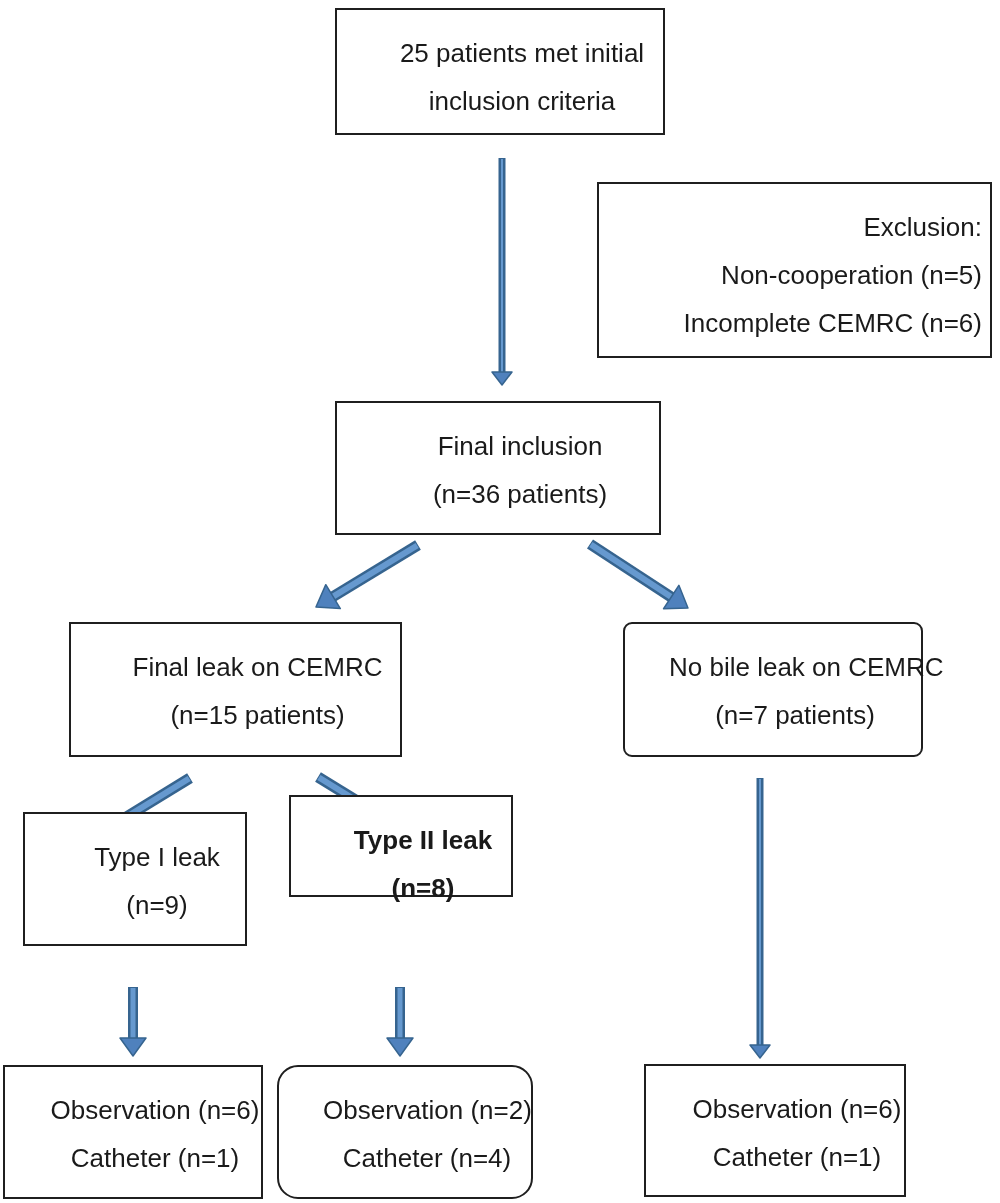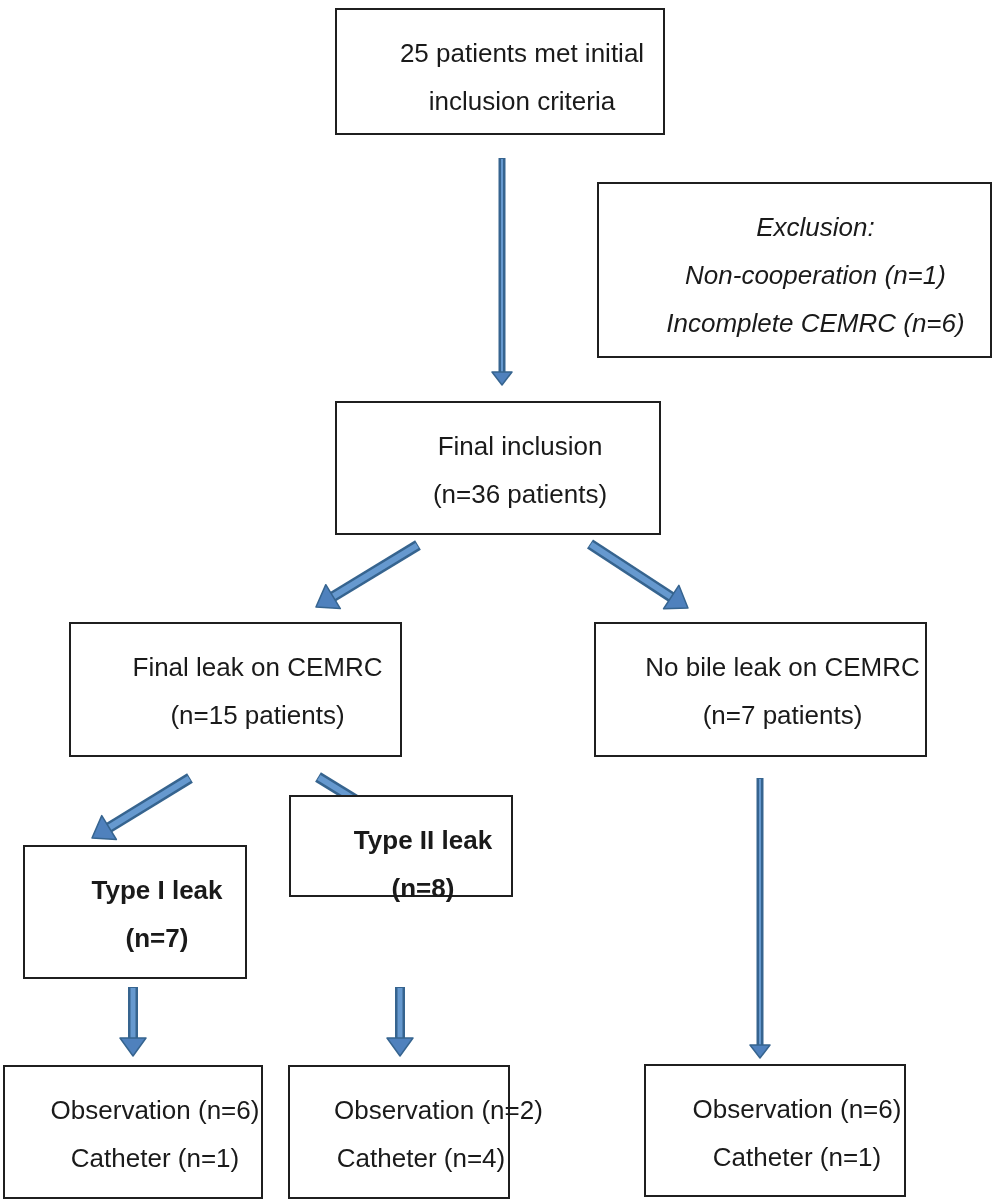--- a/index.html
+++ b/index.html
@@ -27,21 +27,21 @@
   .node {
     position: absolute;
     box-sizing: border-box;
     border: 2px solid #1f1f1f;
     background: #ffffff;
     font-size: 26px;
     line-height: 48px;
     padding-top: 19px;
   }
   .node.center-text { text-align: center; }
-  .node.left-text   { text-align: center; padding-left: 6px; padding-right: 8px; font-style: italic; }
+  .node.left-text   { text-align: right; padding-left: 6px; padding-right: 8px; }
   .node .line { white-space: nowrap; margin-left: 44px; }
 </style>
 </head>
 <body>
 
 <div class="canvas">
 
   <svg class="arrows" id="arrow-layer" viewBox="0 0 1000 1203" xmlns="http://www.w3.org/2000/svg">
       <g transform="translate(502 158) rotate(90.00)">
         <line x1="0" y1="0" x2="215.0" y2="0" stroke="#36648f" stroke-width="7"></line>
@@ -85,55 +85,55 @@
       </g>
     </svg>
 
   <div class="node center-text" style="left:335px; top:8px; width:330px; height:127px;">
     <div class="line">25 patients met initial</div>
     <div class="line">inclusion criteria</div>
   </div>
 
   <div class="node left-text" style="left:597px; top:182px; width:395px; height:176px;">
     <div class="line">Exclusion:</div>
-    <div class="line">Non-cooperation (n=1)</div>
+    <div class="line">Non-cooperation (n=5)</div>
     <div class="line">Incomplete CEMRC (n=6)</div>
   </div>
 
   <div class="node center-text" style="left:335px; top:401px; width:326px; height:134px;">
     <div class="line">Final inclusion</div>
     <div class="line">(n=36 patients)</div>
   </div>
 
   <div class="node center-text" style="left:69px; top:622px; width:333px; height:135px;">
     <div class="line">Final leak on CEMRC</div>
     <div class="line">(n=15 patients)</div>
   </div>
 
-  <div class="node center-text" style="left:594px; top:622px; width:333px; height:135px;">
+  <div class="node center-text" style="left:623px; top:622px; width:300px; height:135px;border-radius:9px;">
     <div class="line">No bile leak on CEMRC</div>
     <div class="line">(n=7 patients)</div>
   </div>
 
-  <div class="node center-text" style="left:23px; top:845px; width:224px; height:134px;font-weight:bold;">
+  <div class="node center-text" style="left:23px; top:812px; width:224px; height:134px;">
     <div class="line">Type I leak</div>
-    <div class="line">(n=7)</div>
+    <div class="line">(n=9)</div>
   </div>
 
   <div class="node center-text" style="left:289px; top:795px; width:224px; height:102px;font-weight:bold;">
     <div class="line">Type II leak</div>
     <div class="line">(n=8)</div>
   </div>
 
   <div class="node center-text" style="left:3px; top:1065px; width:260px; height:134px;">
     <div class="line">Observation (n=6)</div>
     <div class="line">Catheter (n=1)</div>
   </div>
 
-  <div class="node center-text" style="left:288px; top:1065px; width:222px; height:134px;">
+  <div class="node center-text" style="left:277px; top:1065px; width:256px; height:134px;border-radius:21px;">
     <div class="line">Observation (n=2)</div>
     <div class="line">Catheter (n=4)</div>
   </div>
 
   <div class="node center-text" style="left:644px; top:1064px; width:262px; height:133px;">
     <div class="line">Observation (n=6)</div>
     <div class="line">Catheter (n=1)</div>
   </div>
 
 </div>

